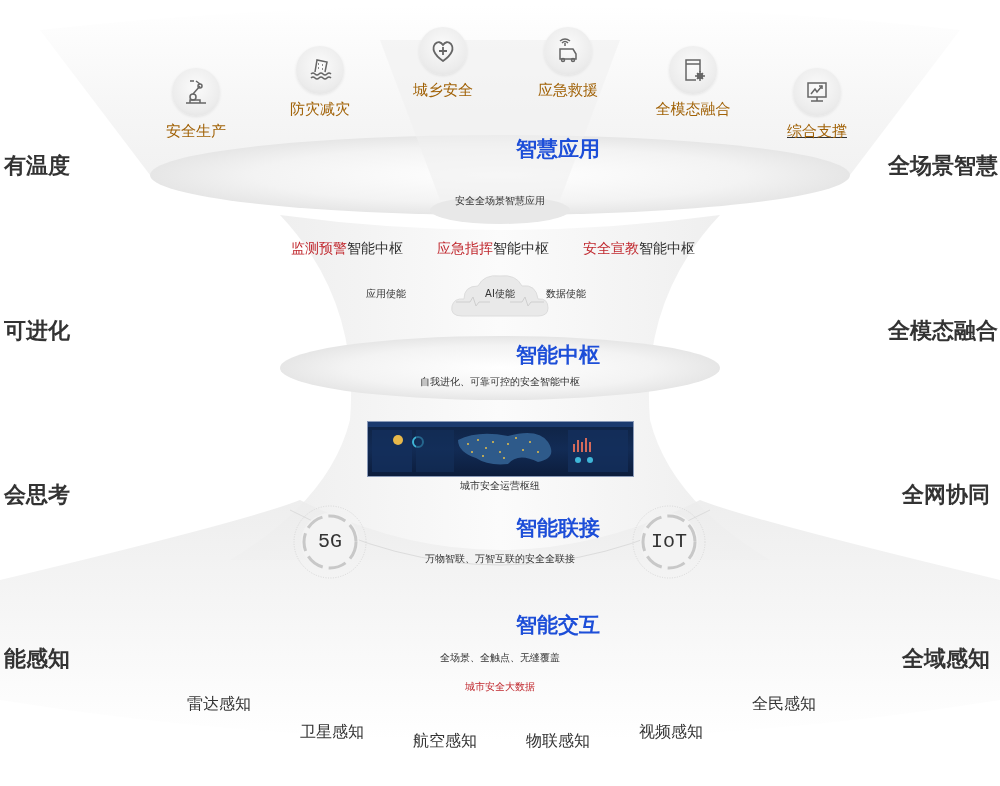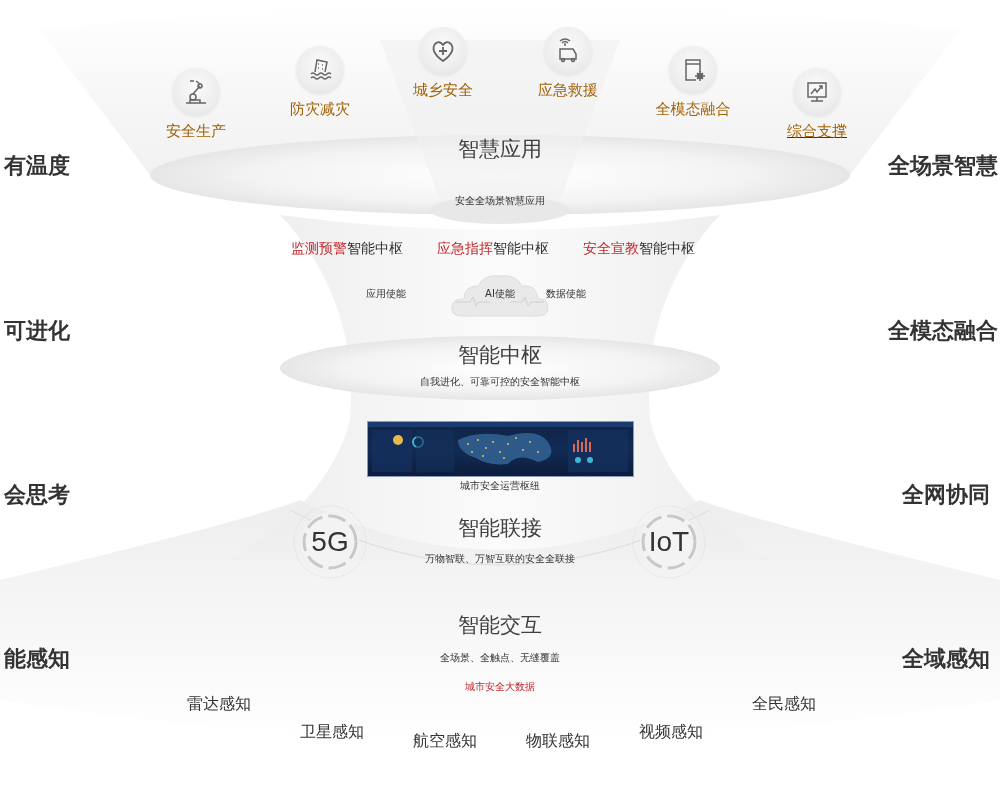--- a/index.html
+++ b/index.html
@@ -6,27 +6,27 @@
   body { width:1000px; height:786px; position:relative; overflow:hidden;
          font-family:"DejaVu Sans","Liberation Sans",sans-serif; color:#333; }
   .bg-svg { position:absolute; left:0; top:0; width:1000px; height:786px; z-index:0; }
   .layer { position:absolute; z-index:2; }
   .side { font-size:22px; font-weight:bold; color:#333; white-space:nowrap;text-align:center; }
   .app-item { position:absolute; width:100px; text-align:center; }
   .app-icon { width:48px; height:48px; border-radius:50%; margin:0 auto 6px auto;
               background:radial-gradient(circle at 50% 40%, #fbfbfb 0%, #ececec 65%, #dcdcdc 100%);
               box-shadow:0 1px 3px rgba(0,0,0,0.08); display:flex; align-items:center; justify-content:center; }
   .app-label { font-size:15px; color:#a16207; white-space:nowrap; }
-  .title-red { font-size:21px; font-weight:normal; color:#404040; text-align:center; white-space:nowrap; }
+  .title-red { font-size:21px; font-weight:bold; color:#1d4ed8; text-align:right; white-space:nowrap; }
   .sub { font-size:10px; color:#333; text-align:center; white-space:nowrap; }
   .red { color:#c0282e; }
   .hub { font-size:14px; white-space:nowrap; }
   .ring { position:absolute; width:76px; height:76px; }
   .ring-label { position:absolute; left:0; top:0; width:76px; height:76px; line-height:76px; text-align:center;
-                font-family:Liberation Sans, sans-serif; font-size:28px; color:#333; }
+                font-family:Liberation Mono, monospace; font-size:20px; color:#333; }
   .sense { position:absolute; font-size:16px; color:#333; white-space:nowrap; }
   .screen { position:absolute; left:367px; top:421px; width:265px; height:54px;
             background:linear-gradient(180deg,#0f2344 0%,#122b55 50%,#0c1d3c 100%); border:1px solid #8a9ab8; overflow:hidden; }
 </style>
 </head>
 <body>
 
 <svg class="bg-svg" viewBox="0 0 1000 786" xmlns="http://www.w3.org/2000/svg">
   <defs>
     <linearGradient id="gTop" x1="0" y1="0" x2="0" y2="1">

